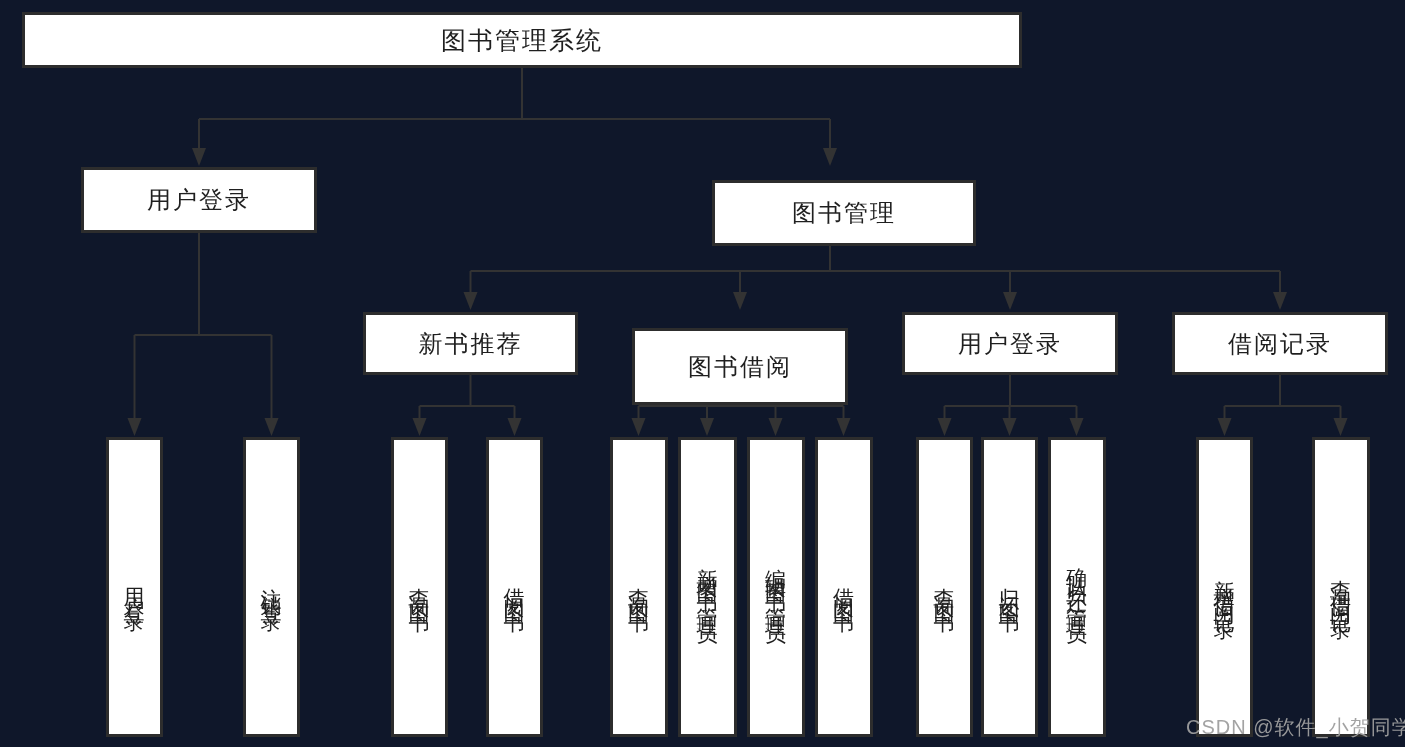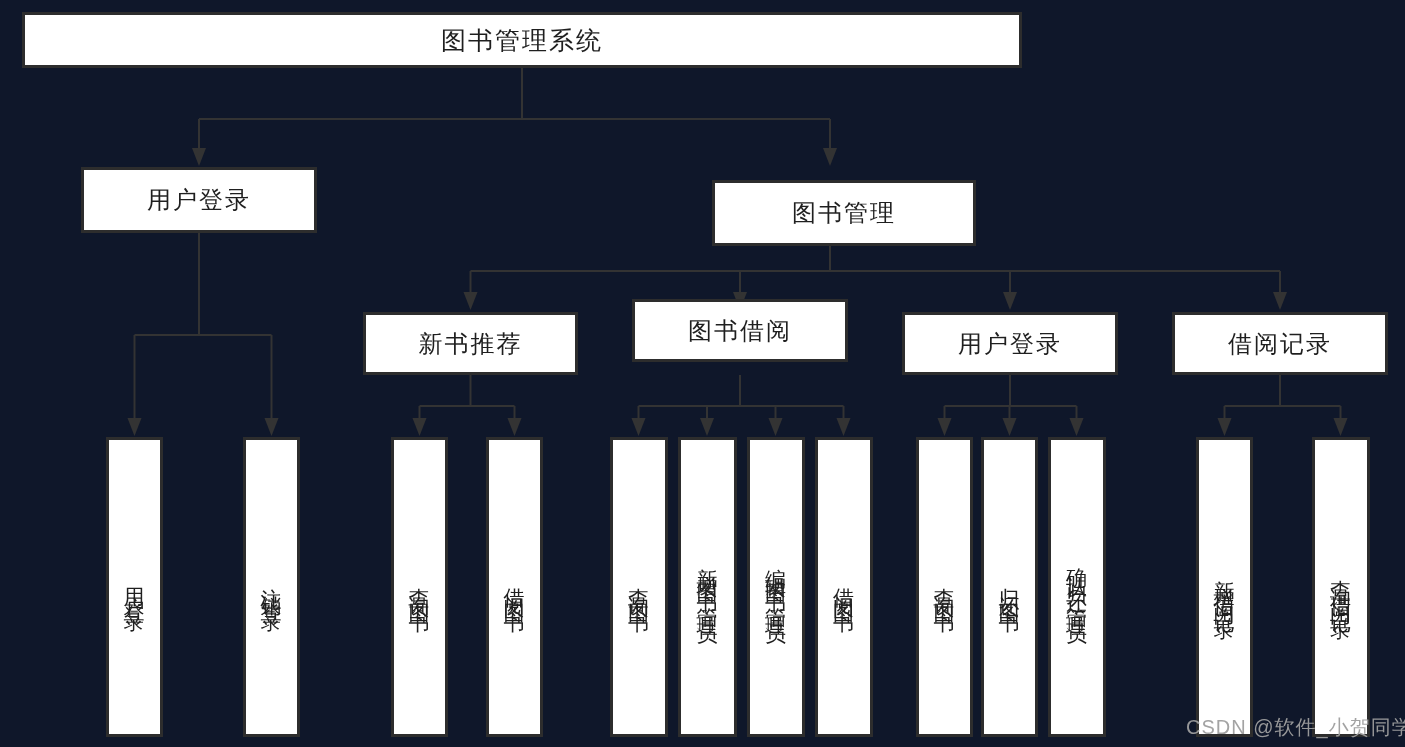--- a/index.html
+++ b/index.html
@@ -127,21 +127,21 @@
   <div class="box" style="left:81px; top:167px; width:236px; height:66px;">
     <span class="hlabel">用户登录</span>
   </div>
   <div class="box" style="left:712px; top:167px; width:264px; height:66px;margin-top:13px;">
     <span class="hlabel">图书管理</span>
   </div>
 
   <div class="box" style="left:363px; top:312px; width:215px; height:63px;">
     <span class="hlabel">新书推荐</span>
   </div>
-  <div class="box" style="left:632px; top:299px; width:216px; height:63px;">
+  <div class="box" style="left:632px; top:328px; width:216px; height:77px;">
     <span class="hlabel">图书借阅</span>
   </div>
   <div class="box" style="left:902px; top:312px; width:216px; height:63px;">
     <span class="hlabel">用户登录</span>
   </div>
   <div class="box" style="left:1172px; top:312px; width:216px; height:63px;">
     <span class="hlabel">借阅记录</span>
   </div>
 
   <div class="box vbox" style="left:106px; top:437px; width:57px; height:300px;">

